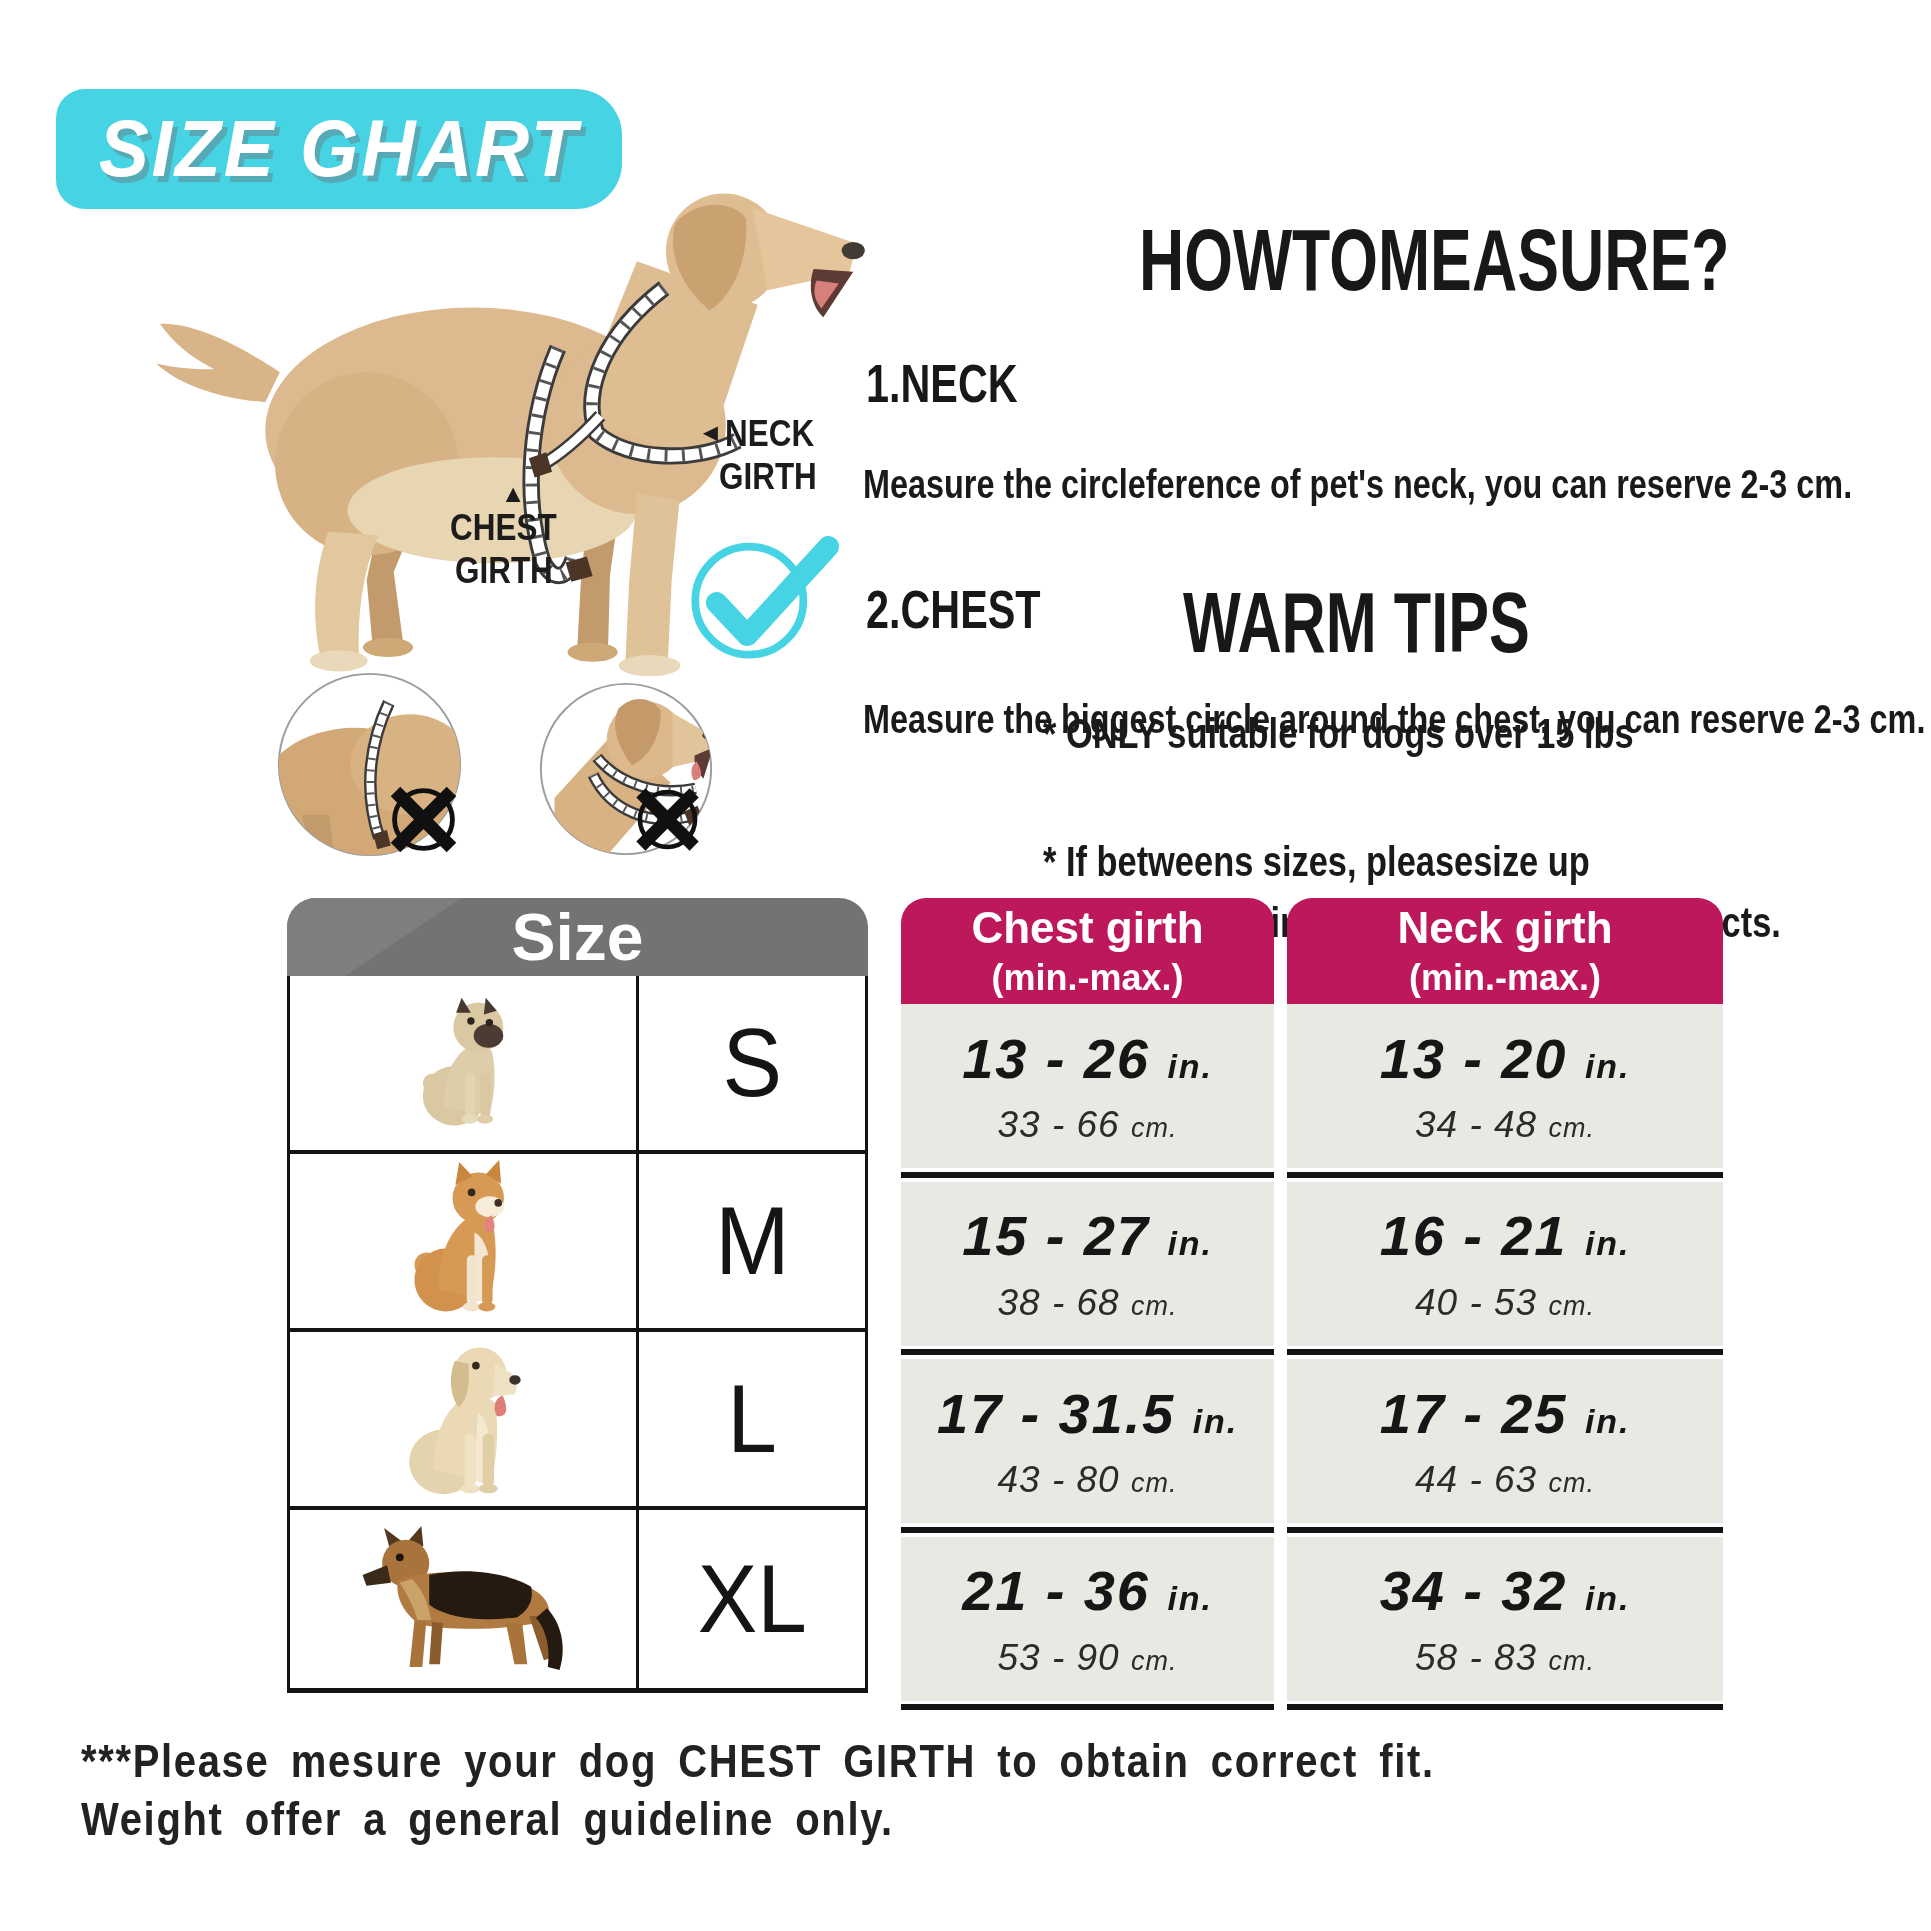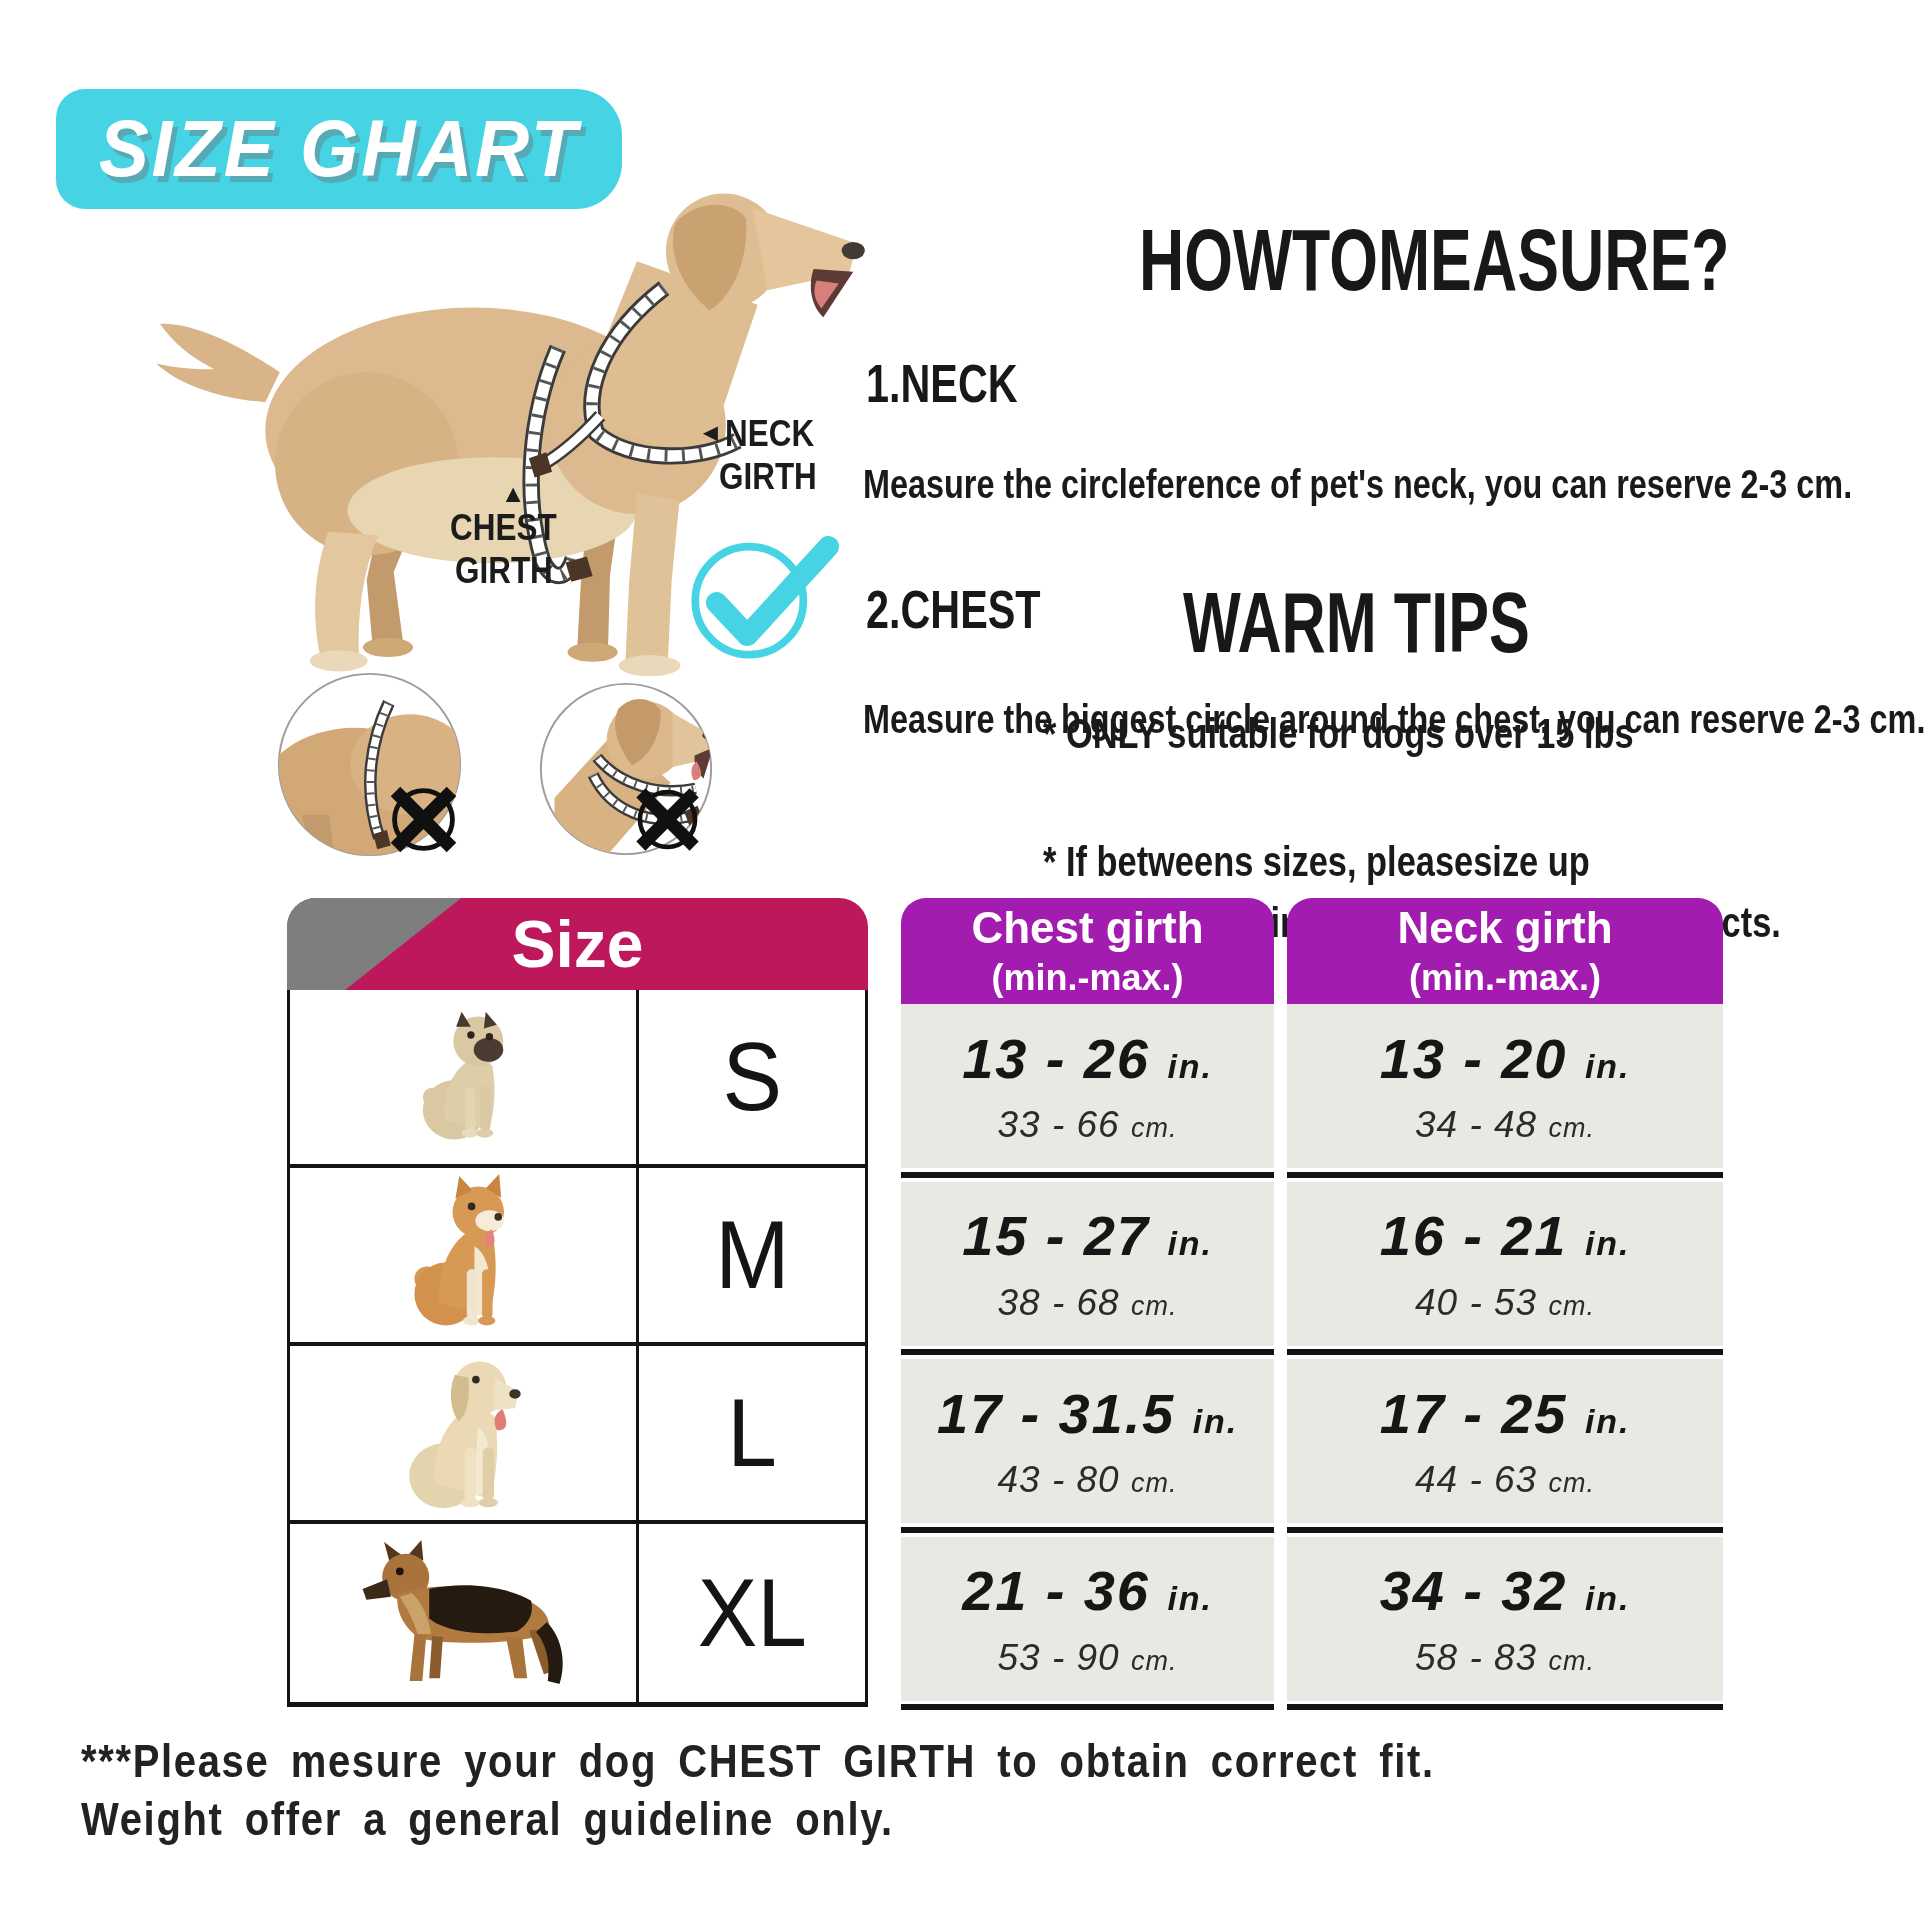--- a/index.html
+++ b/index.html
@@ -42,37 +42,37 @@
   .tip-line .cond{transform:scaleX(0.80);}
   #tip-0{left:1043px;top:709px;}
   #tip-1{left:1043px;top:803px;margin-top:34px;}
   #tip-2{left:1043px;top:898px;}
 
   
   .abs{position:absolute;}
 
   
   .size-block{position:absolute;left:287px;top:898px;width:581px;}
-  .size-header{position:relative;height:92px;background:#be185d;border-radius:29px 29px 0 0;
+  .size-header{position:relative;height:78px;background:#737373;border-radius:29px 29px 0 0;
     overflow:hidden;display:flex;align-items:center;justify-content:center;text-align:right;}
   .size-header::before{content:"";position:absolute;left:0;top:0;width:100%;height:100%;
     background:#7e7e7e;clip-path:polygon(0 0,30% 0,10% 100%,0 100%);}
   .size-header span{position:relative;font-size:66px;font-weight:bold;color:#fff;}
   .size-body{border-left:3.9px solid #131313;border-right:3.9px solid #131313;border-bottom:5.8px solid #131313;background:#fff;}
   .size-row{height:178px;display:flex;box-sizing:border-box;border-bottom:4.8px solid #131313;}
   .size-row:last-child{border-bottom:none;}
   .dog-cell{width:346px;display:flex;align-items:center;justify-content:center;border-right:3.9px solid #131313;}
   .letter-cell{flex:1;display:flex;align-items:center;justify-content:center;}
   .letter-cell span{font-size:97px;font-weight:400;color:#141414;transform:scaleX(0.92);display:inline-block;}
 
   
   .girth-block{position:absolute;top:898px;}
   #chest-block{left:901px;width:373px;}
   #neck-block{left:1287px;width:436px;}
-  .girth-header{height:106px;background:#a21caf;border-radius:25px 25px 0 0;color:#fff;
+  .girth-header{height:106px;background:#be185d;border-radius:25px 25px 0 0;color:#fff;
     display:flex;flex-direction:column;align-items:center;justify-content:center;gap:3.9px;}
   .girth-header .lbl{font-size:44px;font-weight:bold;}
   .girth-header .sub{font-size:36px;font-weight:bold;}
   .girth-row{height:164px;background:#e9e8e3;display:flex;flex-direction:column;
     align-items:center;justify-content:center;gap:13.5px;}
   .girth-sep{height:13.5px;background:#ffffff;position:relative;}
   .girth-sep::after{content:"";position:absolute;left:0;right:0;top:3.9px;height:5.8px;background:#131313;}
   .in-line{font-size:56px;font-weight:bold;font-style:italic;color:#161616;letter-spacing:1.9px;}
   .in-line .unit{font-size:34px;}
   .cm-line{font-size:37px;font-style:italic;color:#2b2b2b;letter-spacing:1px;}

